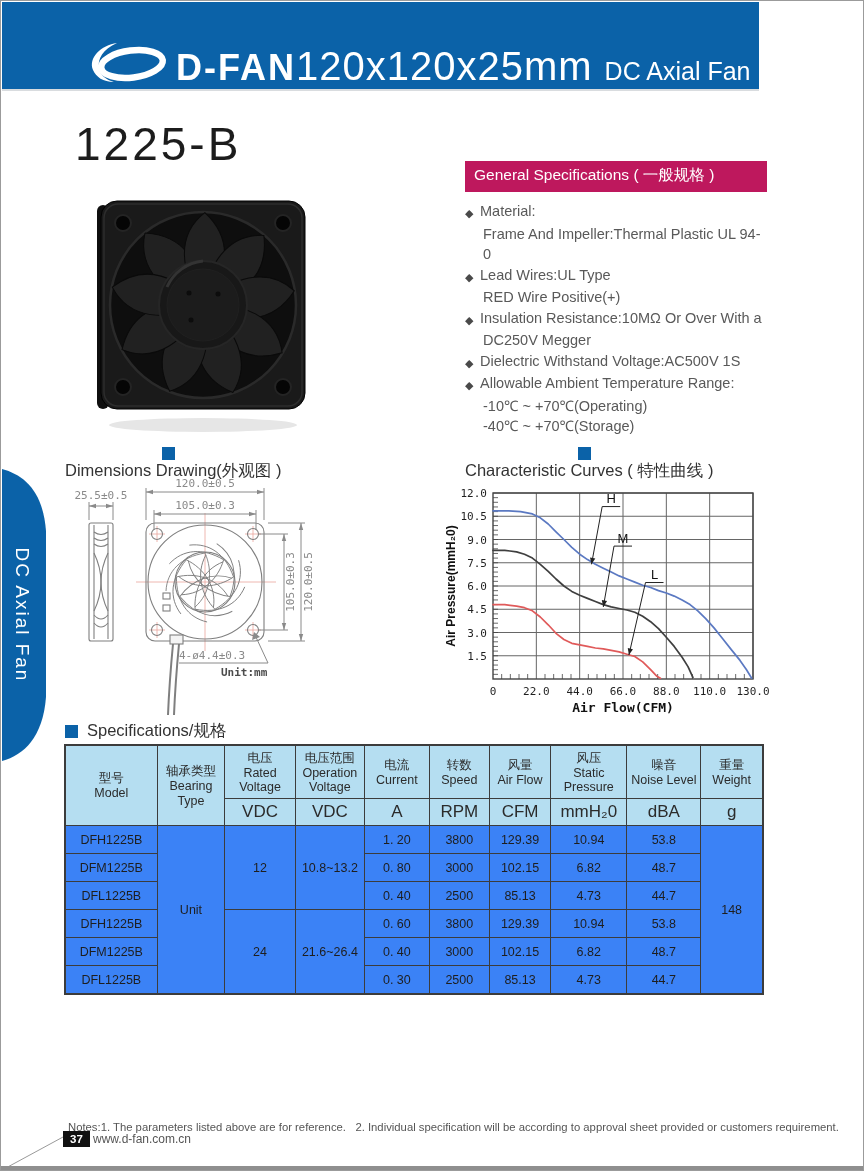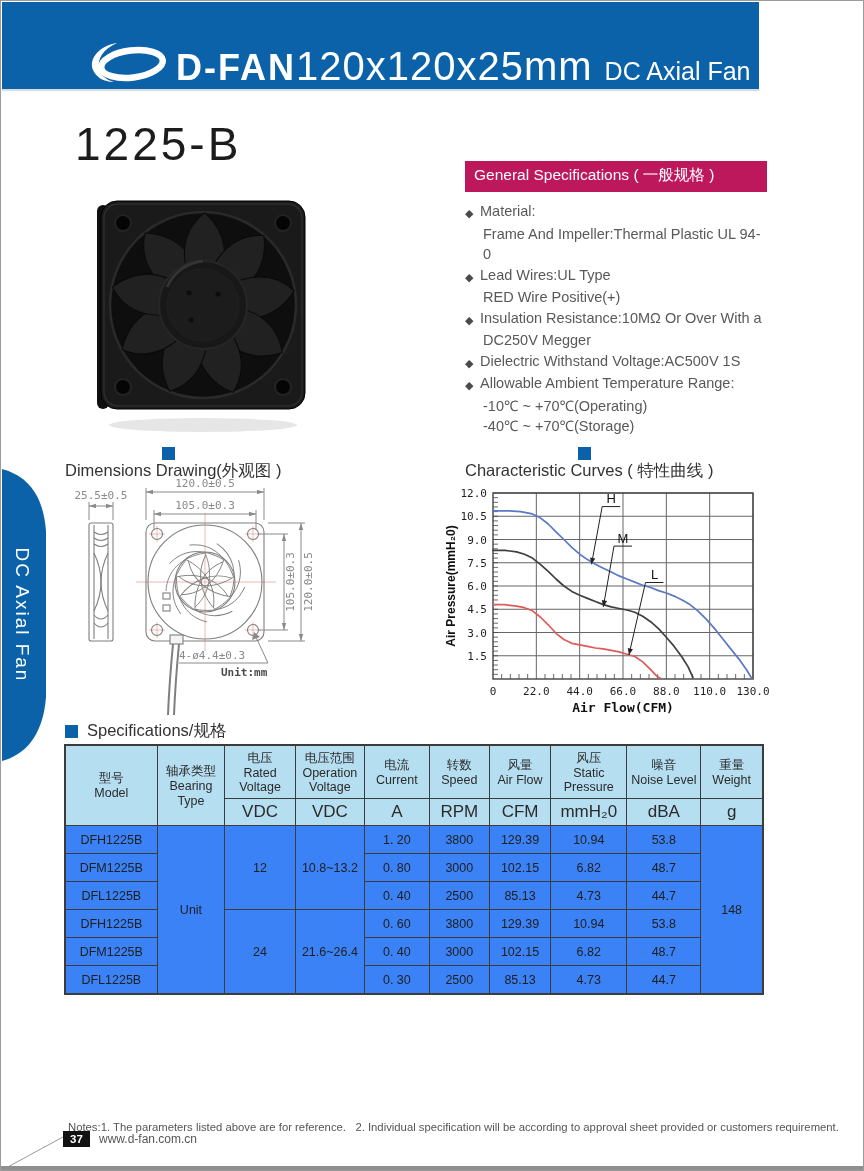--- a/index.html
+++ b/index.html
@@ -54,21 +54,21 @@
   .spec-table thead tr:first-child th{height:50px;}
   .spec-table .units th{height:24px;font-size:17px;}
   .spec-table .cn{font-size:12.5px;line-height:1.3;}
   .spec-table .en{font-size:12.5px;line-height:1.15;}
   .spec-table tbody td{background:#3b82f6;height:25px;font-size:12.5px;color:#1e1e1e;}
   
   .notes{position:absolute;left:67px;top:1084px;font-size:11.3px;color:#555;white-space:pre;margin-top:36px;}
   .diag{position:absolute;left:0;top:1128px;}
   .page-num{position:absolute;left:62px;top:1130px;width:27px;height:16px;background:#111;
         color:#fff;font-size:11.5px;font-weight:bold;text-align:center;line-height:16px;}
-  .site{position:absolute;left:98px;top:1131px;font-size:12px;color:#555;}
+  .site{position:absolute;left:92px;top:1131px;font-size:12px;color:#555;}
   .bottom-bar{position:absolute;left:0;right:0;bottom:0;height:4px;background:#8f8f8f;}
 </style>
 </head>
 <body>
 
 <div class="page">
 
   <div class="header">
     <svg class="logo" width="88" height="50" viewBox="0 0 88 50">
       <path d="M7,31 C2,19 15,6 31,4 C17,10 11,20 13,30 C14.5,36 20,41 28,43 C17,43 10,38 7,31 Z" fill="#fff"></path>

